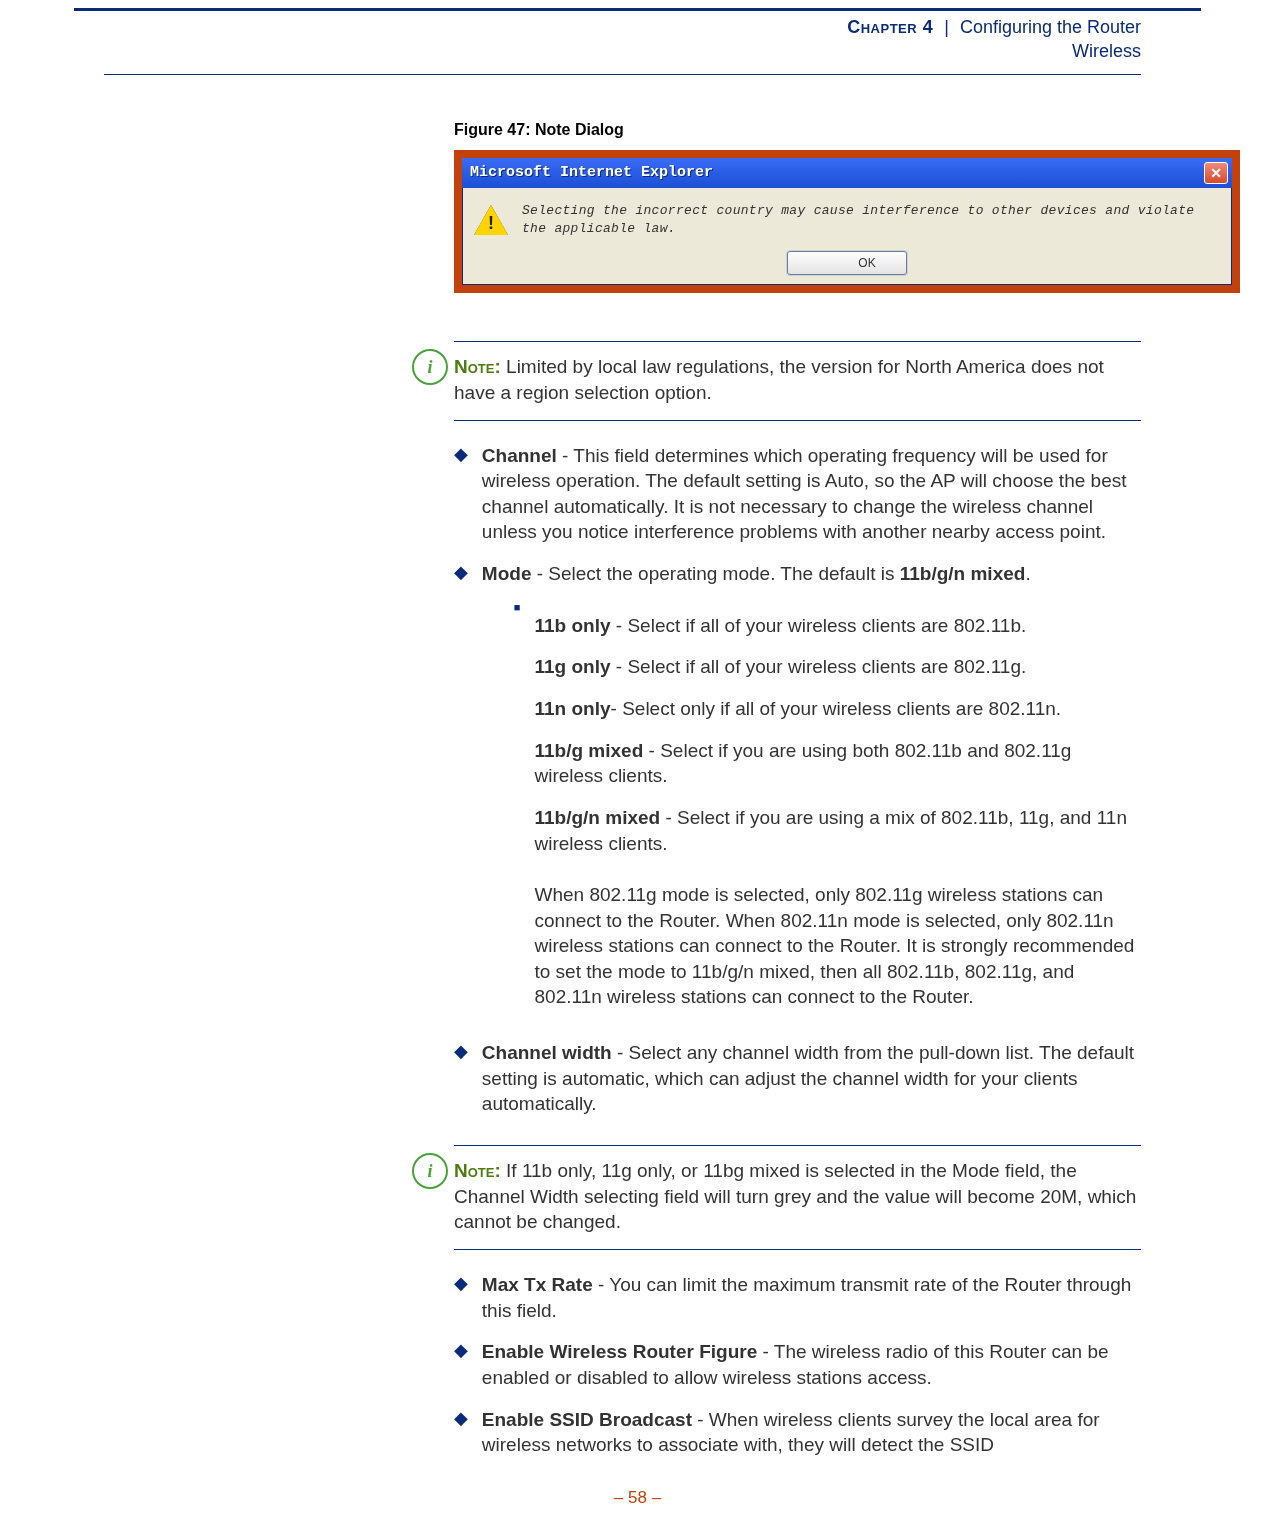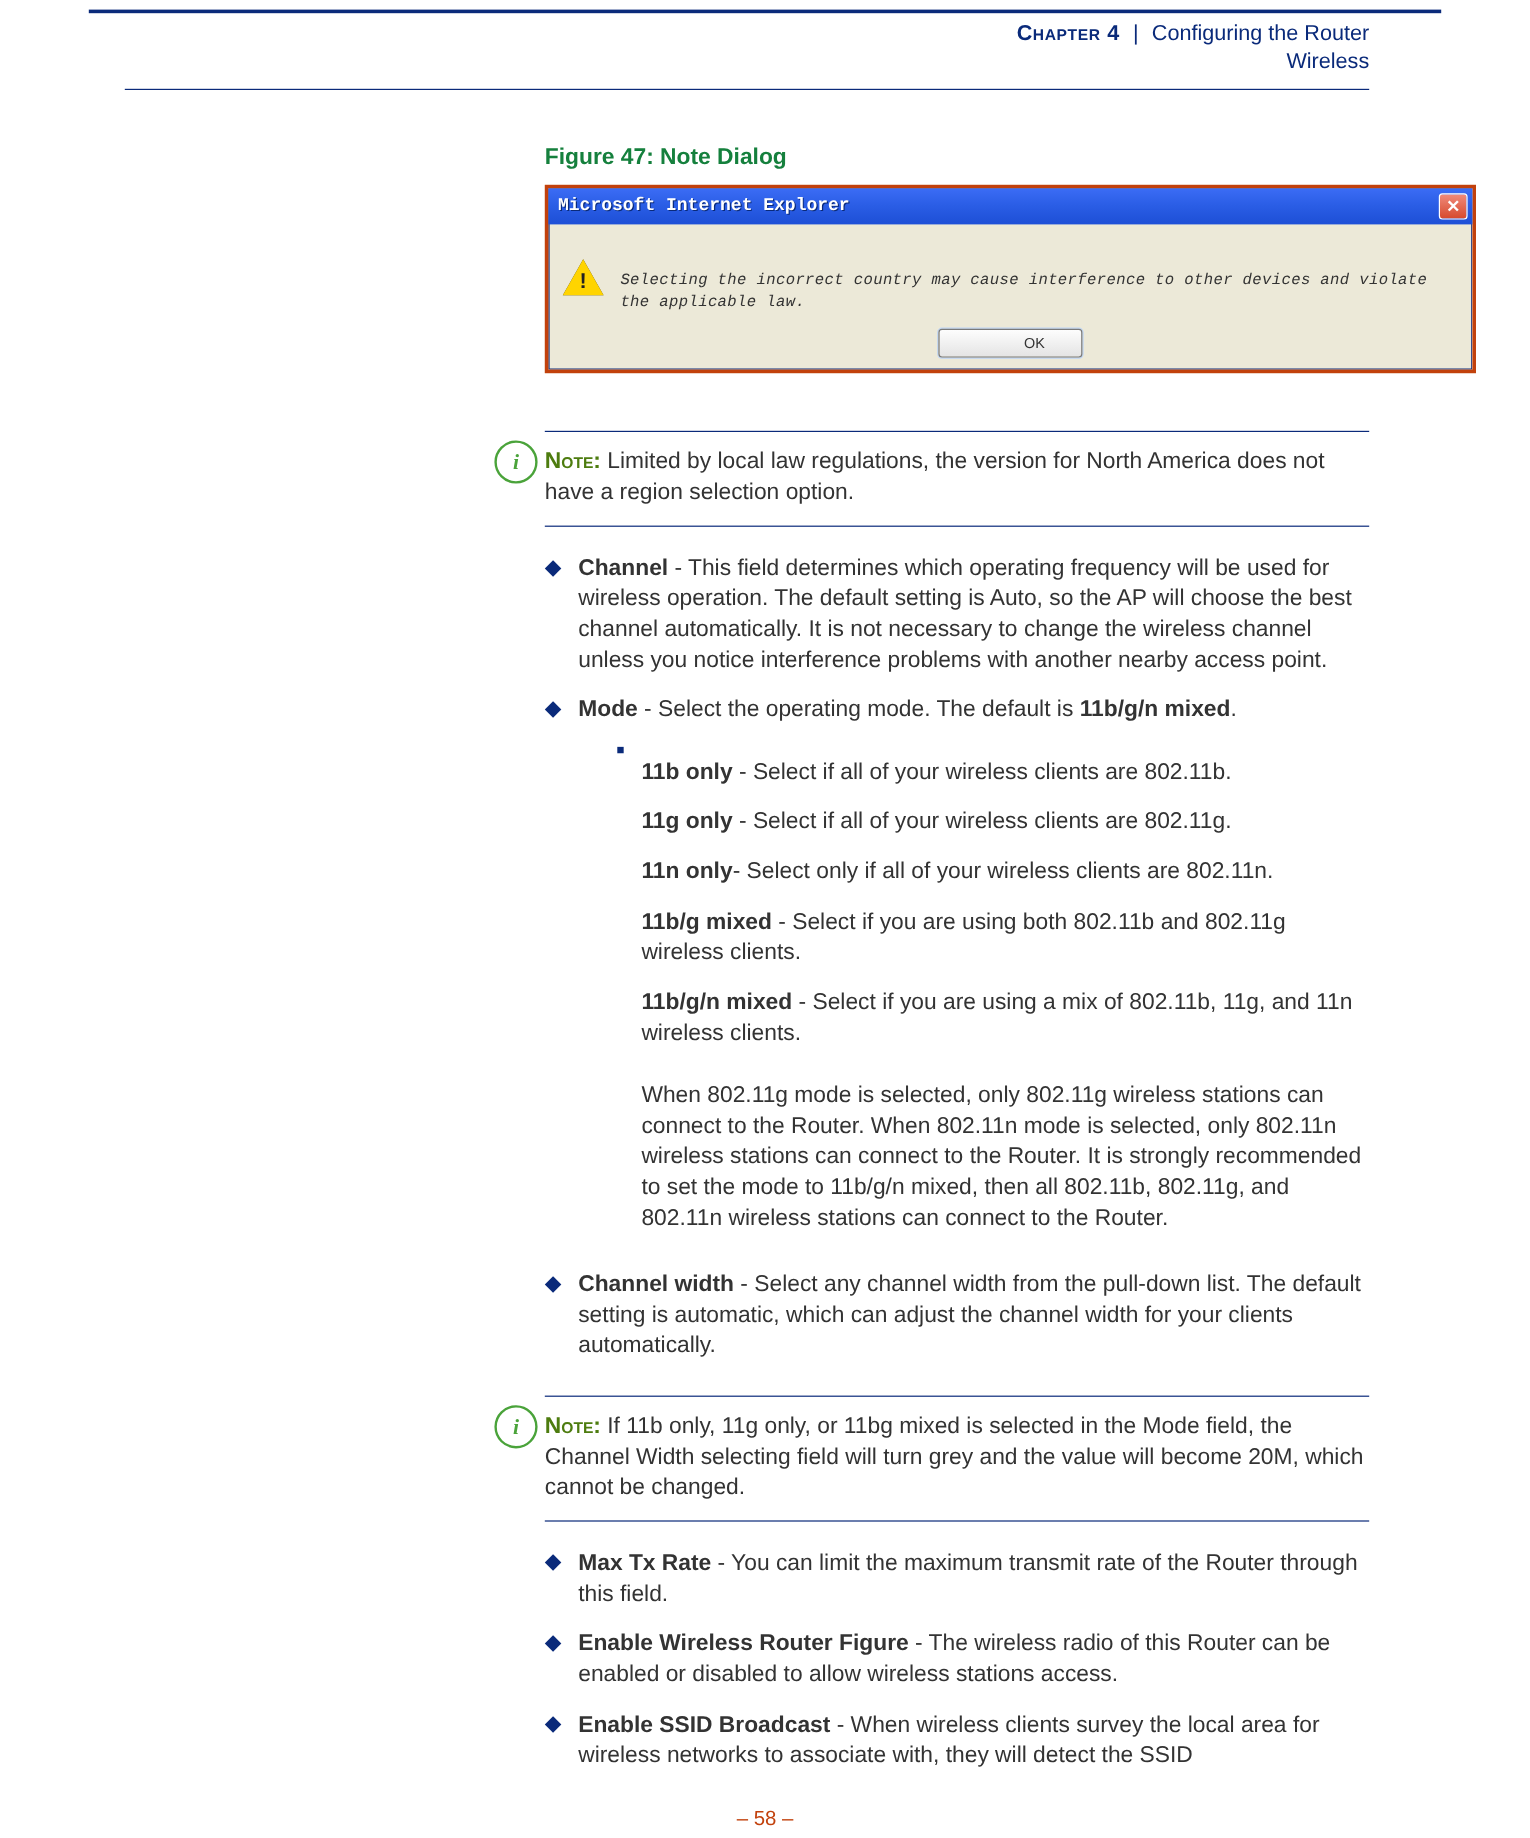--- a/index.html
+++ b/index.html
@@ -48,30 +48,30 @@
   }
 
   .content {
     margin-left: 380px;
     margin-right: 60px;
     font-size: 19px;
     line-height: 1.35;
   }
 
   .figure-caption {
-    color: #15803d;
+    color: #000000;
     font-weight: bold;
     margin-top: 44px;
     margin-bottom: 10px;
-    font-size: 19px;
+    font-size: 16px;
   }
 
   
   .dialog {
-    border: 3px solid #c2410c;
+    border: 8px solid #c2410c;
     width: 770px;
     background: #ece9d8;
     box-shadow: 0 0 0 1px #0a2a7a inset;
   }
   .dialog-titlebar {
     display: flex;
     align-items: center;
     height: 30px;
     background: linear-gradient(to bottom, #3b6cf5 0%, #2b5ee6 45%, #1d4fd6 100%);
     padding: 0 4px 0 8px;
@@ -126,21 +126,20 @@
     font-weight: bold;
     font-size: 18px;
     color: #222;
   }
   .dialog-msg {
     font-family: 'Courier New', monospace;
     font-size: 13px;
     color: #333;
     font-style: italic;
     letter-spacing: 0.3px;
-    margin-top: 24px;
   }
   .dialog-buttons {
     display: flex;
     justify-content: center;
     margin-top: 14px;
   }
   .ok-btn {
     width: 78px;
     height: 22px;
     font-size: 12px;

